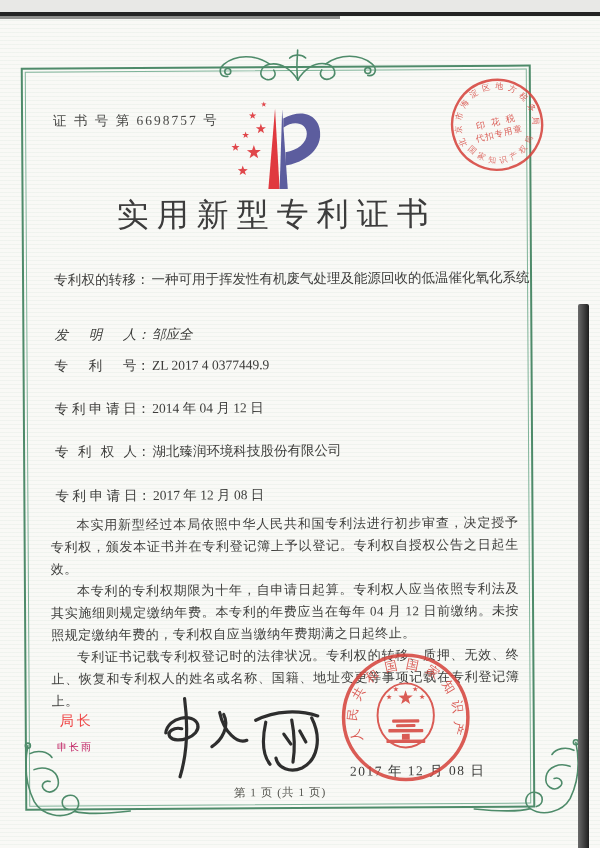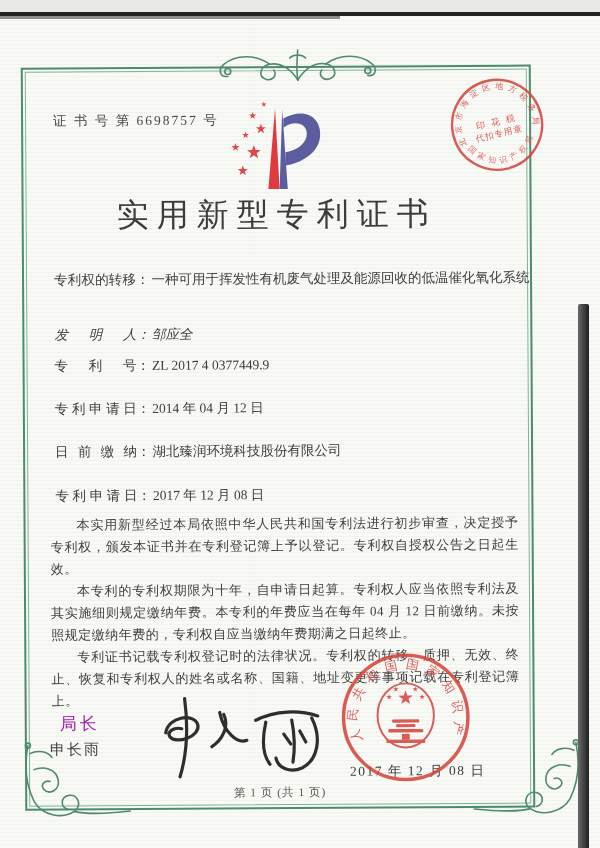--- a/index.html
+++ b/index.html
@@ -54,22 +54,22 @@
   .f3 { top:132px; } .f4 { top:175px; } .f5 { top:219px; }
   .lab { display:inline-block; width:82px; text-align:justify; text-align-last:justify; vertical-align:bottom; }
   .val { margin-left:2px; }
 
   .paras { position:absolute; left:50px; top:501px; width:468px; }
   .paras p {
     font-size:13px; line-height:22px; color:#3f3f3d; text-align:justify;
     text-indent:2em; letter-spacing:.5px;
   }
 
-  .director-label { position:absolute; left:58px; top:699px; font-size:17px; color:#a21caf; letter-spacing:3px; }
-  .director-name  { position:absolute; left:48px; top:727px; font-size:15px; color:#404040; letter-spacing:2px; }
+  .director-label { position:absolute; left:58px; top:699px; font-size:14px; color:#ef4444; letter-spacing:3px; }
+  .director-name  { position:absolute; left:55px; top:727px; font-size:10px; color:#be185d; letter-spacing:2px; }
   .signature { position:absolute; left:148px; top:676px; width:185px; height:98px; }
 
   .main-seal { position:absolute; left:336px; top:638px; width:136px; height:136px; opacity:.87; }
   .seal-date { position:absolute; left:348px; top:751px; font-size:13.5px; color:#3a3a38; letter-spacing:1.5px; }
 
   .footer { position:absolute; left:23px; top:773px; width:510px; text-align:center;
     font-size:11.5px; color:#55554f; letter-spacing:1px; }
 </style>
 </head>
 <body>
@@ -160,21 +160,21 @@
       <div class="field f1">
         <span class="lab">发明人</span><span>：</span><span class="val">邹应全</span>
       </div>
       <div class="field f2">
         <span class="lab">专利号</span><span>：</span><span class="val">ZL 2017 4 0377449.9</span>
       </div>
       <div class="field f3">
         <span class="lab">专利申请日</span><span>：</span><span class="val">2014 年 04 月 12 日</span>
       </div>
       <div class="field f4">
-        <span class="lab">日前缴纳</span><span>：</span><span class="val">湖北臻润环境科技股份有限公司</span>
+        <span class="lab">专利权人</span><span>：</span><span class="val">湖北臻润环境科技股份有限公司</span>
       </div>
       <div class="field f5">
         <span class="lab">专利申请日</span><span>：</span><span class="val">2017 年 12 月 08 日</span>
       </div>
     </div>
 
     <div class="paras">
       <p>本实用新型经过本局依照中华人民共和国专利法进行初步审查，决定授予专利权，颁发本证书并在专利登记簿上予以登记。专利权自授权公告之日起生效。</p>
       <p>本专利的专利权期限为十年，自申请日起算。专利权人应当依照专利法及其实施细则规定缴纳年费。本专利的年费应当在每年 04 月 12 日前缴纳。未按照规定缴纳年费的，专利权自应当缴纳年费期满之日起终止。</p>
       <p>专利证书记载专利权登记时的法律状况。专利权的转移、质押、无效、终止、恢复和专利权人的姓名或名称、国籍、地址变更等事项记载在专利登记簿上。</p>

